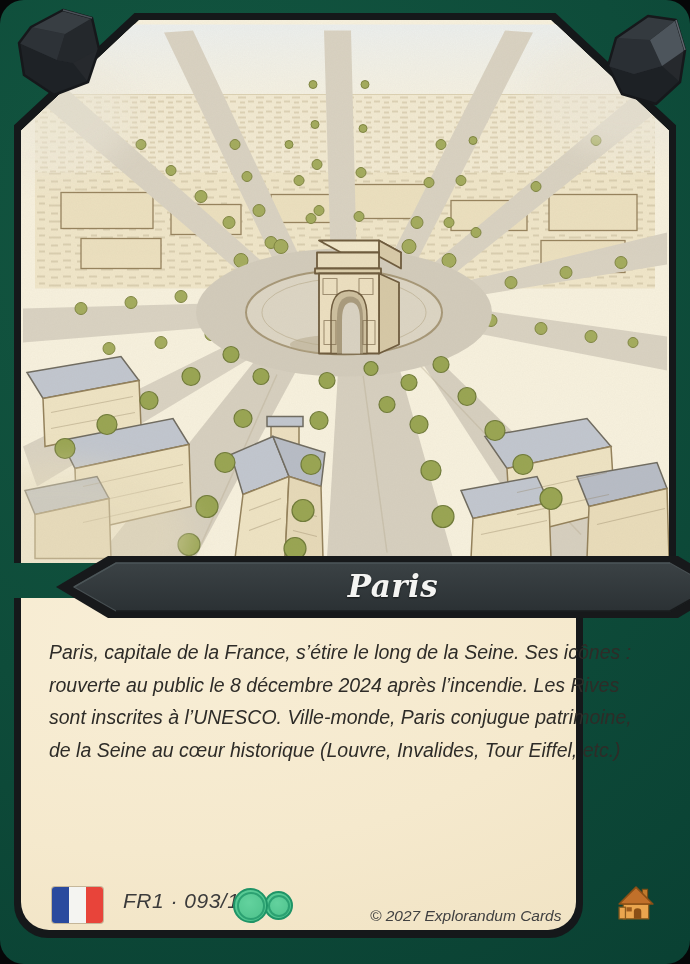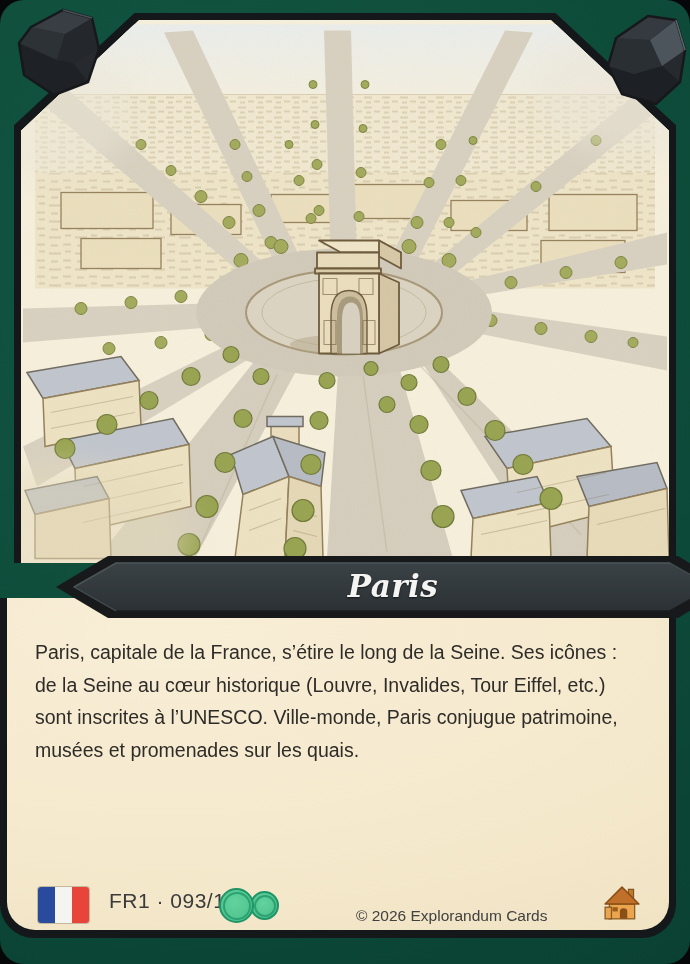--- a/index.html
+++ b/index.html
@@ -12,22 +12,22 @@
   .art-inner{position:absolute;left:7px;top:7px;right:7px;bottom:0;background:#f7f1de;
     clip-path:polygon(18.2% 0, 81.8% 0, 100% 20.4%, 100% 100%, 0 100%, 0 20.4%);}
   .art-inner svg{display:block;width:100%;height:100%;}
   
   .banner{position:absolute;left:16px;top:550px;width:690px;height:72px;z-index:3;margin-left:32px;}
   .banner svg{position:absolute;inset:0;}
   .banner .title{position:absolute;inset:0;display:flex;align-items:center;justify-content:center;
     font-family:"DejaVu Serif","Liberation Serif",serif;font-style:italic;font-weight:bold;
     font-size:31px;color:#f4f4f2;letter-spacing:.5px;text-shadow:0 1px 2px rgba(0,0,0,.6);}
   
-  .text-outer{position:absolute;left:0;top:598px;width:676px;height:340px;background:#15181a;
-    border-radius:0 0 34px 34px;z-index:2;}
+  .text-outer{position:absolute;left:14px;top:598px;width:569px;height:340px;background:#15181a;
+    border-radius:0 0 34px 34px;z-index:2;font-style:italic;}
   .text-inner{position:absolute;left:7px;top:0;right:7px;bottom:8px;border-radius:0 0 28px 28px;
     background:radial-gradient(140% 120% at 25% 10%, #f8eed6 0%, #f5e9cd 55%, #f0e2c2 100%);}
   .desc{position:absolute;left:28px;top:38px;width:612px;color:#2e2c28;font-size:19.5px;line-height:32.5px;}
   .desc-line{white-space:nowrap;}
   
   .flag{position:absolute;left:31px;top:289px;width:51px;height:36px;border-radius:3px;overflow:hidden;
     display:flex;box-shadow:0 0 0 1px rgba(60,40,10,.25);}
   .flag div{flex:1;}
   .meta{position:absolute;left:102px;top:291px;font-size:21px;color:#3b3b3b;letter-spacing:.5px;}
   .token{position:absolute;border-radius:50%;background:radial-gradient(circle at 45% 40%, #63d29e, #49bf88);
@@ -276,34 +276,34 @@
       <path d="M26 37 L68 13 H622" fill="none" stroke="#4e575a" stroke-width="1.6" opacity="0.8"></path>
       <path d="M68 61 H622 L664 37" fill="none" stroke="#0c0e0f" stroke-width="1.6" opacity="0.8"></path>
     </svg>
     <div class="title">Paris</div>
   </div>
 
   <div class="text-outer">
     <div class="text-inner">
       <div class="desc">
           <div class="desc-line">Paris, capitale de la France, s’étire le long de la Seine. Ses icônes :</div>
+          <div class="desc-line">rouverte au public le 8 décembre 2024 après l’incendie. Les Rives</div>
+          <div class="desc-line">sont inscrites à l’UNESCO. Ville-monde, Paris conjugue patrimoine,</div>
           <div class="desc-line">de la Seine au cœur historique (Louvre, Invalides, Tour Eiffel, etc.)</div>
-          <div class="desc-line">sont inscrites à l’UNESCO. Ville-monde, Paris conjugue patrimoine,</div>
-          <div class="desc-line">musées et promenades sur les quais.</div>
         </div>
 
       <div class="flag">
         <div style="background:#2a4a9e"></div>
           <div style="background:#f4f4f1"></div>
           <div style="background:#e8443a"></div>
       </div>
       <div class="meta">FR1 · 093/146 ·</div>
       <span class="token big"></span>
       <span class="token small"></span>
-      <div class="copyright">© 2026  Explorandum Cards</div>
+      <div class="copyright">© 2027  Explorandum Cards</div>
 
       <svg class="home" viewBox="0 0 36 36" aria-hidden="true">
         <rect x="24" y="5" width="5" height="9" fill="#c07a2c" stroke="#7a4c16" stroke-width="1"></rect>
         <rect x="6" y="19" width="24" height="14" fill="#eaa54e" stroke="#8a5a1e" stroke-width="1.2"></rect>
         <rect x="2" y="22" width="6" height="11" fill="#eaa54e" stroke="#8a5a1e" stroke-width="1.2"></rect>
         <polygon points="2,19 18,3 34,19" fill="#c1702a" stroke="#8a4f16" stroke-width="1.5" stroke-linejoin="round"></polygon>
         <rect x="9" y="22" width="5" height="4" fill="#9c5a1c"></rect>
         <path d="M16 33 V26 Q16 23 19.5 23 Q23 23 23 26 V33 Z" fill="#8a4f16"></path>
       </svg>
     </div>

